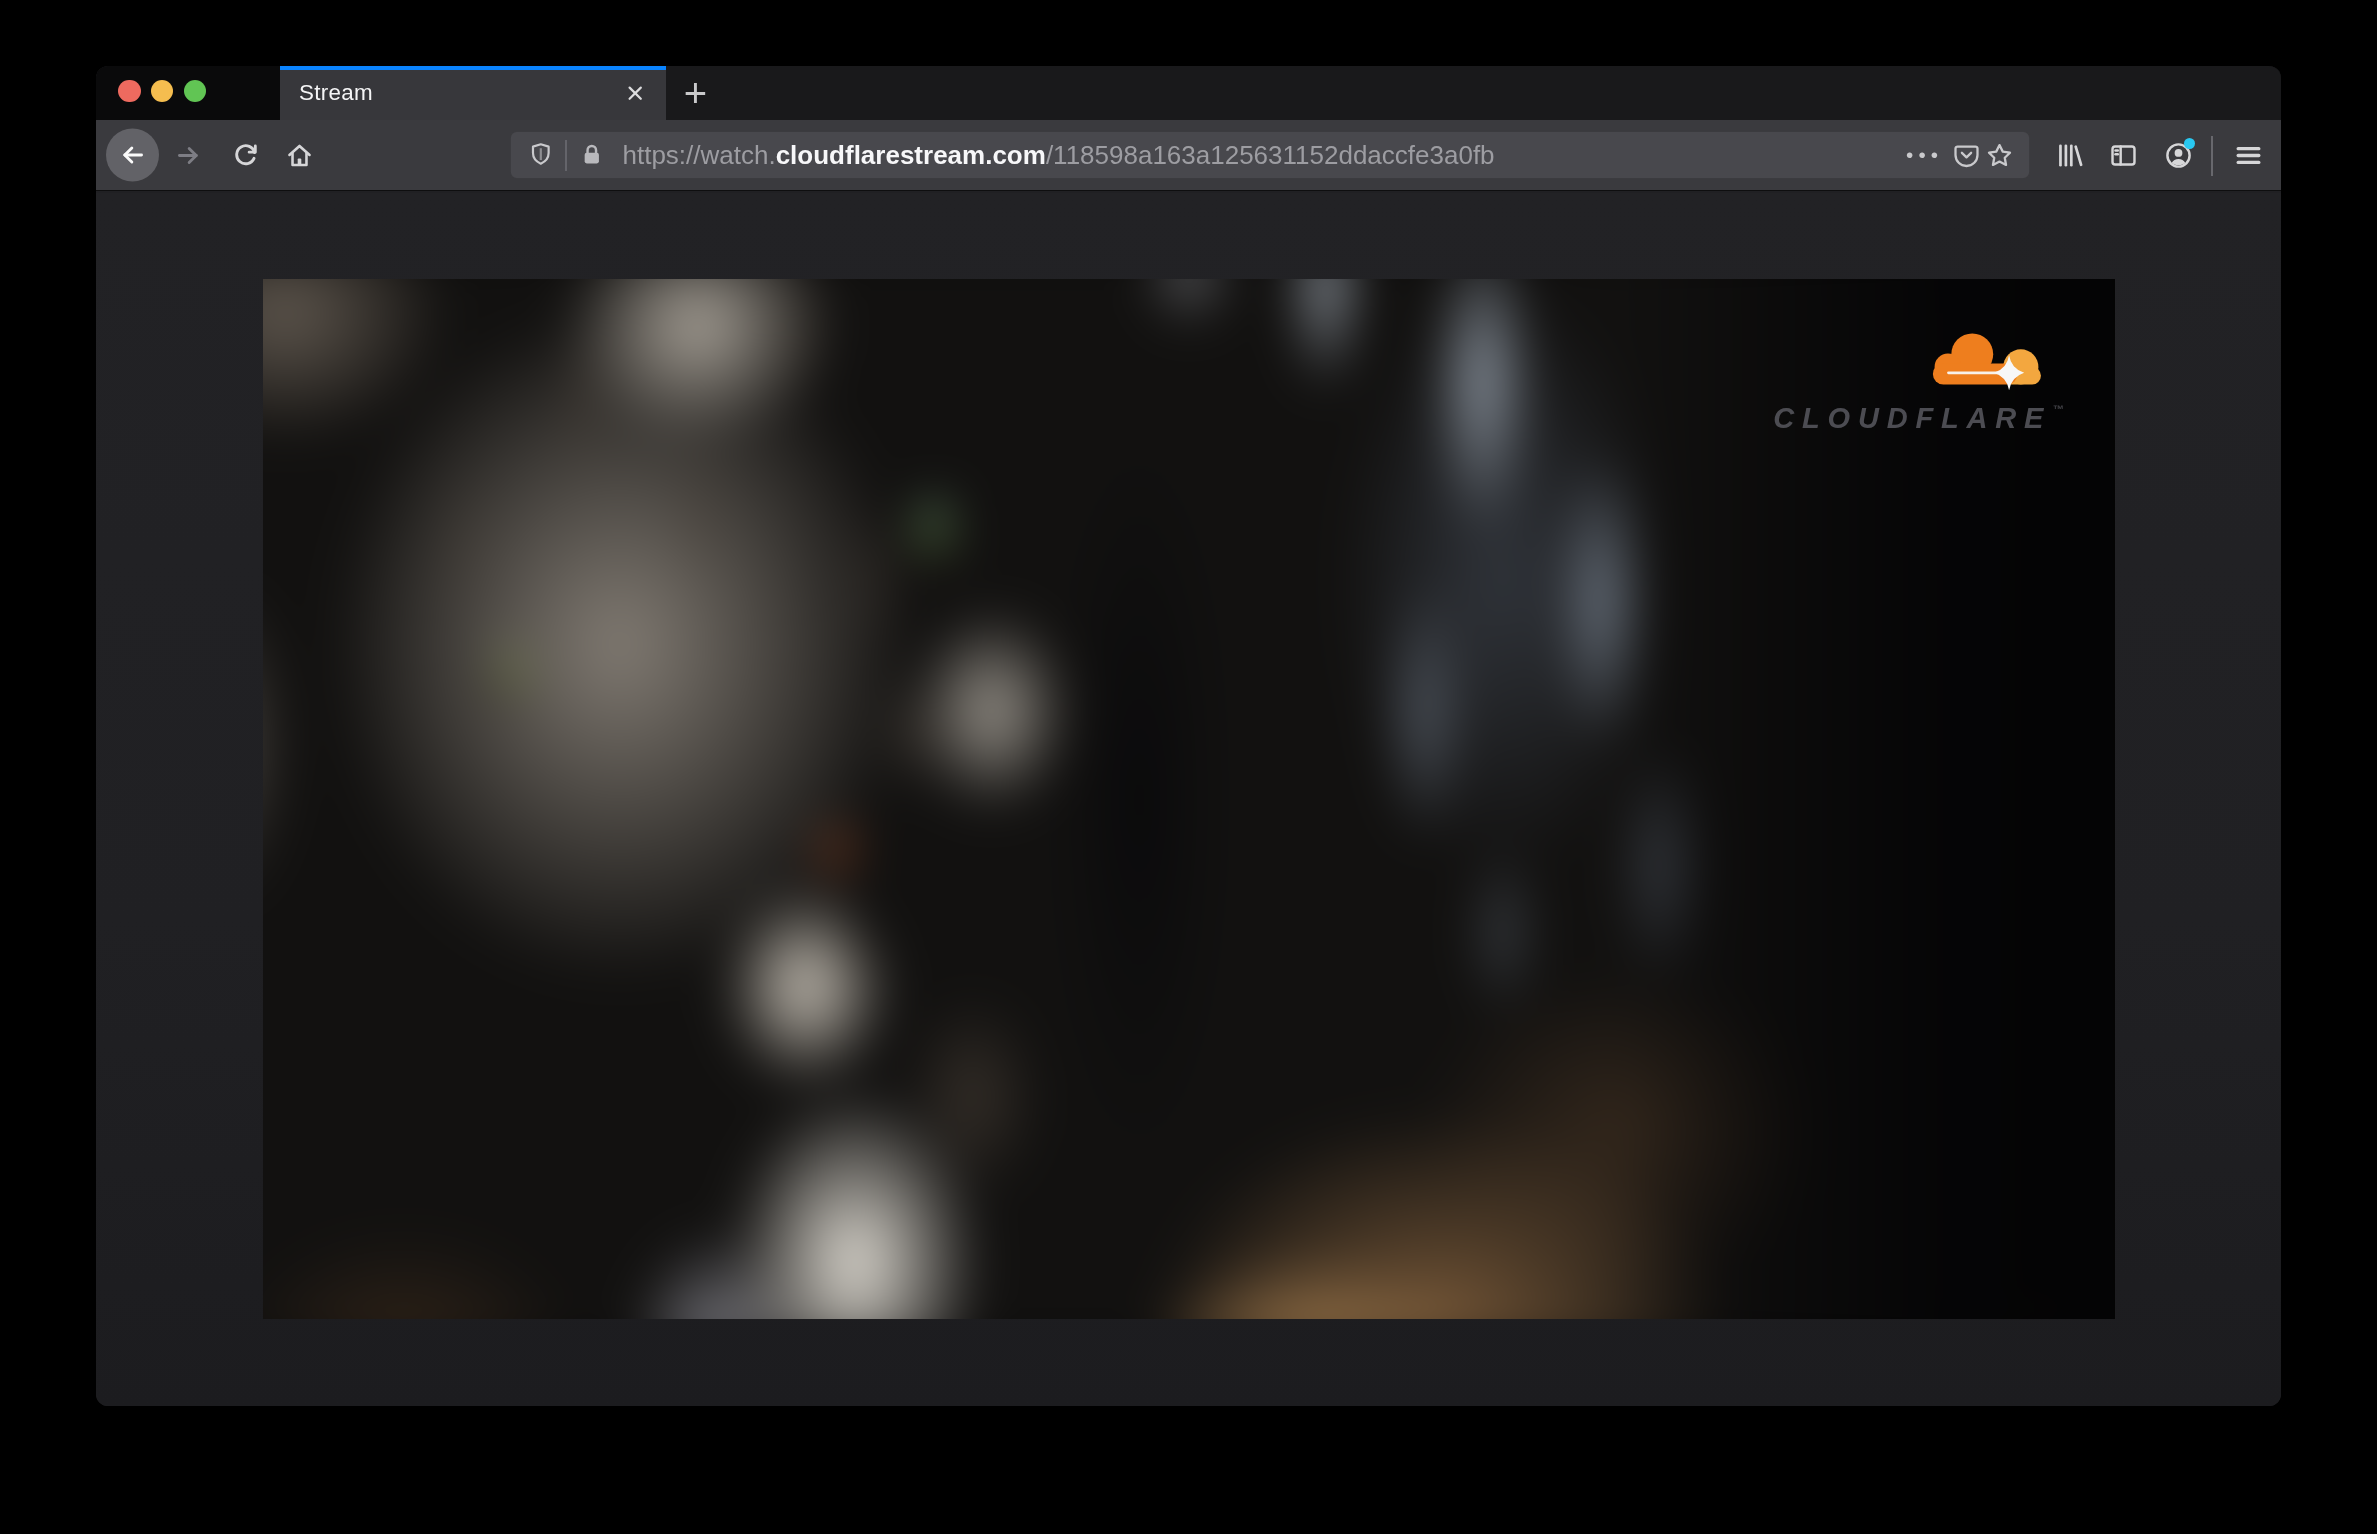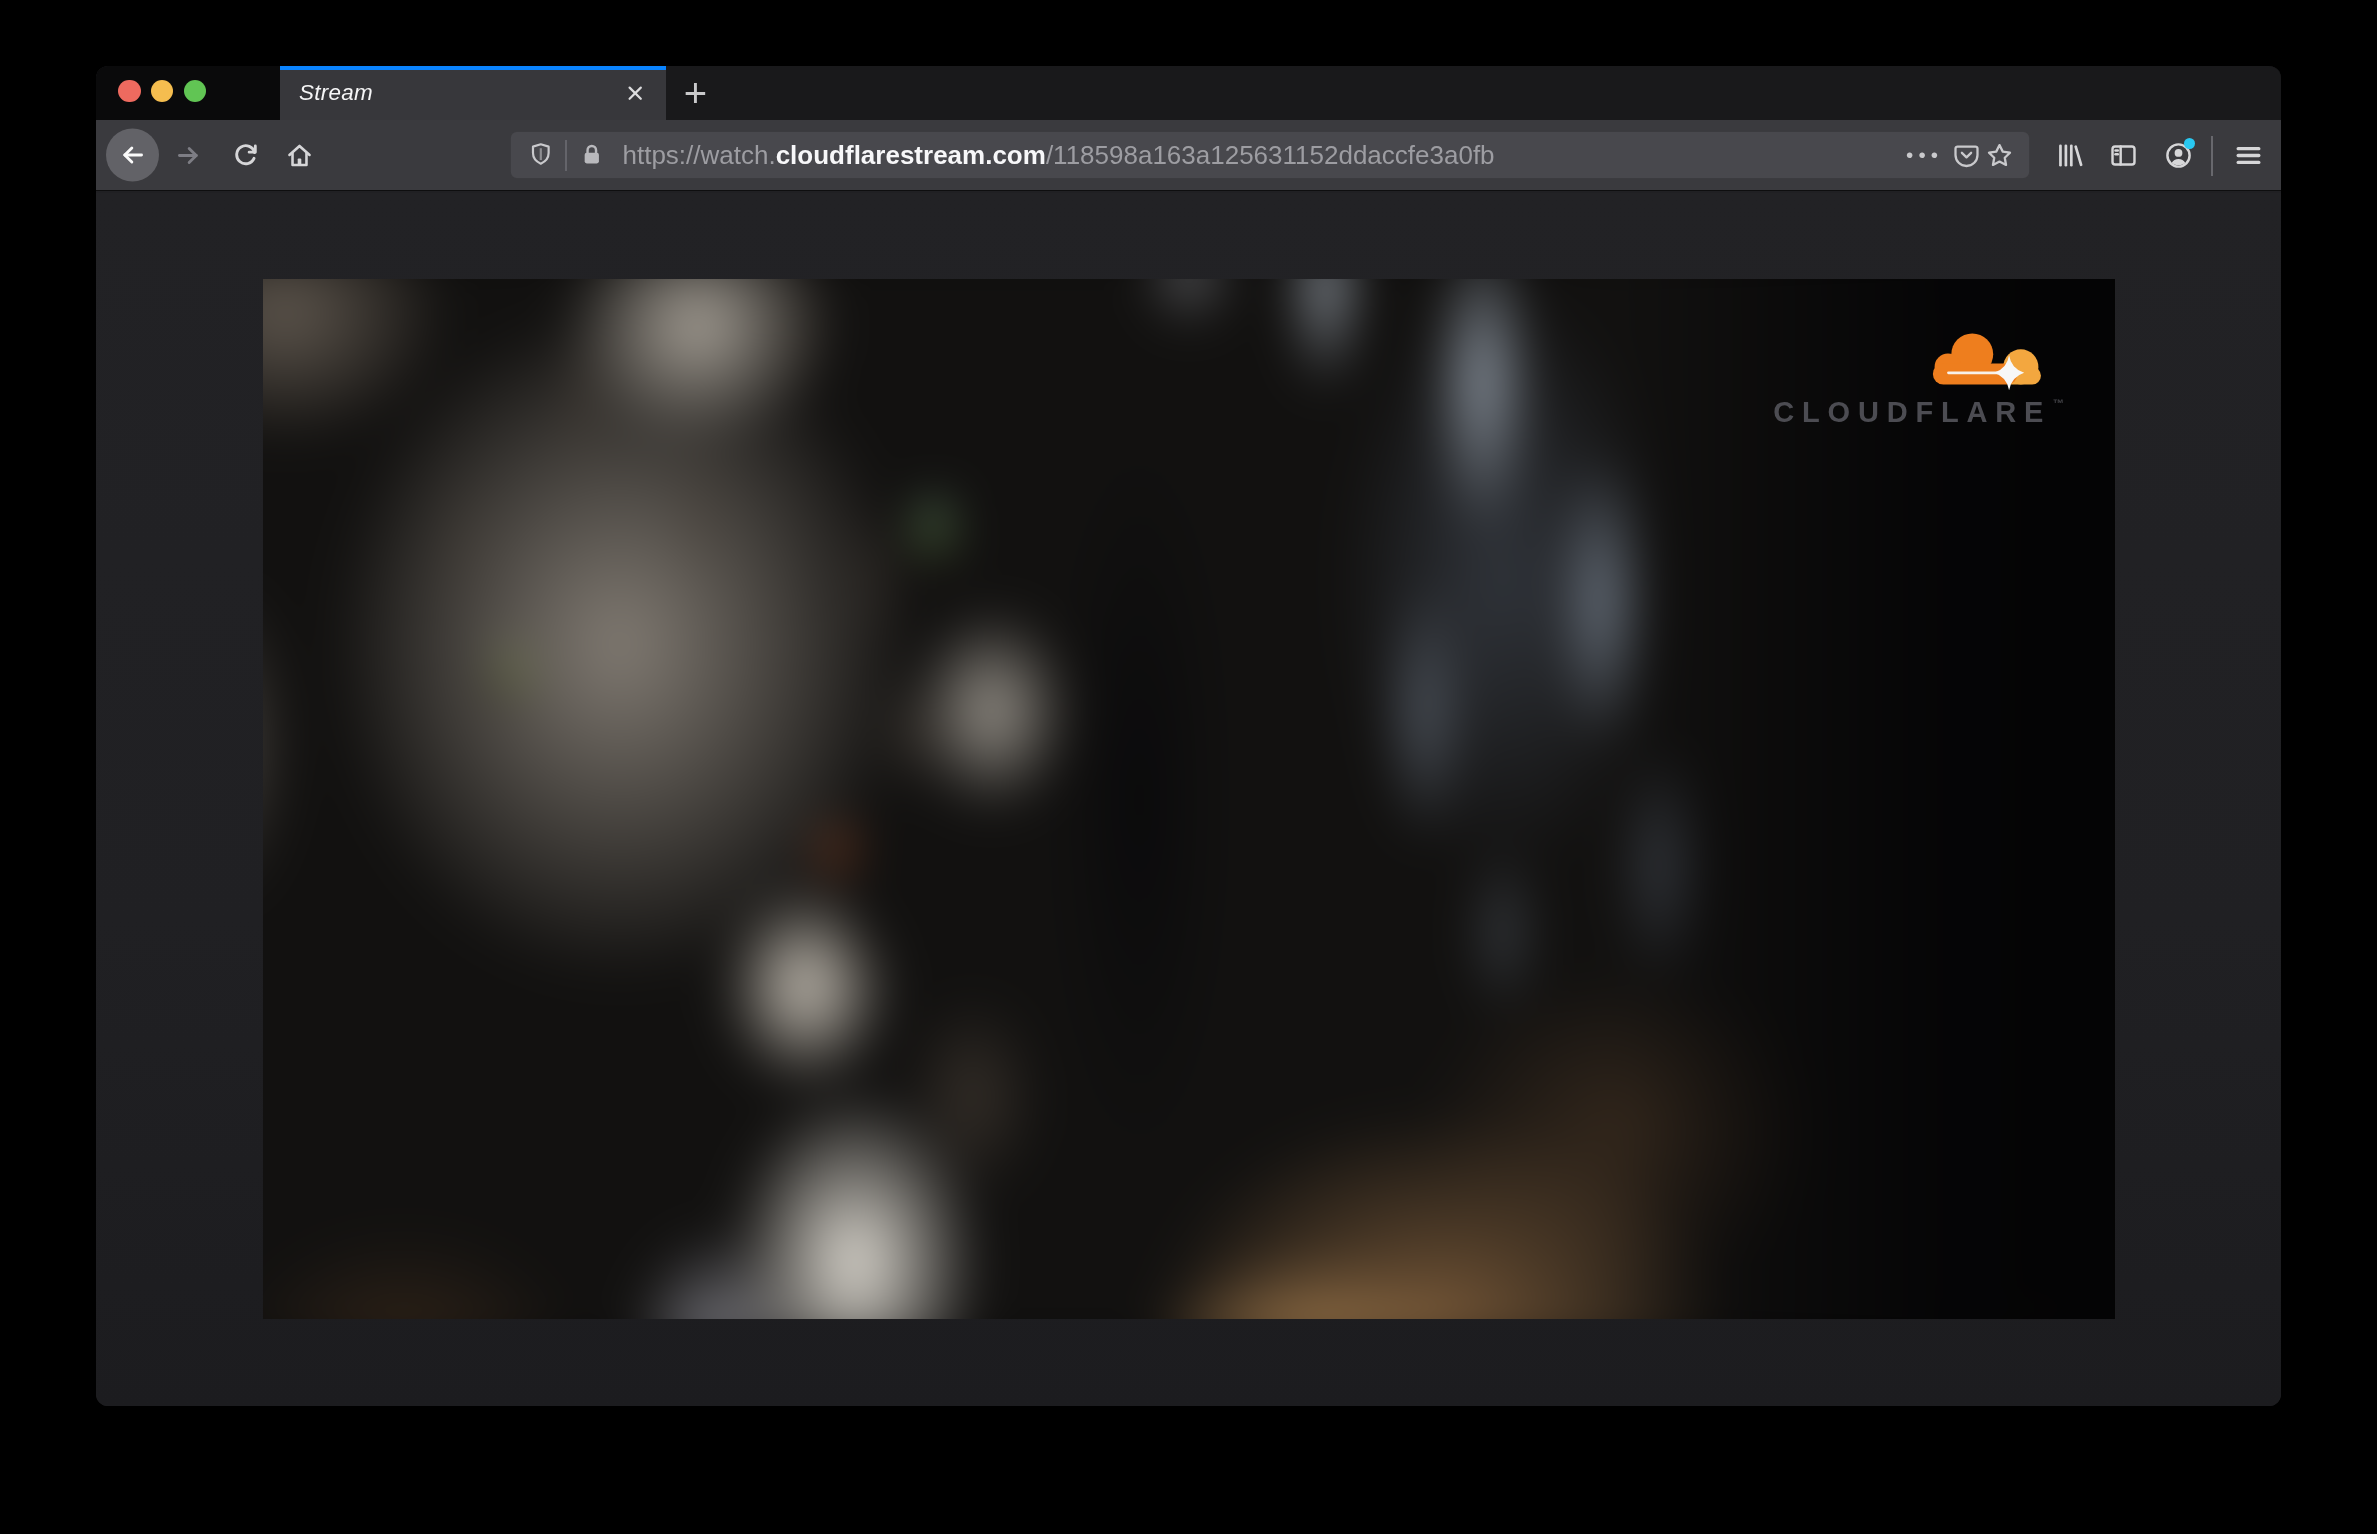--- a/index.html
+++ b/index.html
@@ -19,21 +19,21 @@
   .light { width:22.4px; height:22.4px; border-radius:50%; }
   .light.close { background:var(--traffic_close,#ee6a5f); }
   .light.min   { background:var(--traffic_min,#f5bd4f); }
   .light.zoom  { background:var(--traffic_zoom,#61c554); }
 
   .tab { position:absolute; left:184px; top:0; width:386px; height:54px; background:#37373b;
          display:flex; align-items:center; }
   .tab-accent { position:absolute; left:0; top:0; width:100%; height:4.3px;
                 background:var(--accent_blue,#0a84ff); }
   .tab-title { margin-left:19px; font-size:22.4px; color:#f5f5f6; letter-spacing:0.3px;
-               flex:1; white-space:nowrap; overflow:hidden;font-style:italic; }
+               flex:1; white-space:nowrap; overflow:hidden; }
   .tab-close { width:38px; height:38px; margin-right:12px; border:none; background:transparent;
                display:flex; align-items:center; justify-content:center; cursor:pointer; }
 
   .newtab { position:absolute; left:579px; top:6.9px; width:41px; height:41px; border:none;
             background:transparent; color:#c9c9cb; font-size:40px; font-weight:300;
             line-height:38px; text-align:center; cursor:pointer; }
 
   
   .toolbar { position:absolute; left:0; top:54px; width:100%; height:71px;
              background:var(--toolbar_bg,#3a3a3e); border-bottom:1.7px solid #0e0e0f;padding-left:36px; }
@@ -130,22 +130,22 @@
                radial-gradient(82px 207px at 18px 468px,   rgba(110,104,98,.6), transparent 75%),
                radial-gradient(207px 147px at 185px 1040px, rgba(62,44,28,.7), transparent 78%),
                radial-gradient(129px 86px at 1740px 1040px, rgba(70,48,30,.6), transparent 75%),
                radial-gradient(99px 448px at 879px 521px, rgba(8,8,10,.8), transparent 78%);
   }
 
   
   .cf-logo { position:absolute; right:51px; top:46px; display:flex; flex-direction:column;
              align-items:flex-end; filter:blur(0.6px); opacity:.97; }
   .cf-cloud { margin-right:7.8px; }
-  .cf-text { margin-top:6px; font-size:29px; font-weight:700; letter-spacing:7.8px;
-             color:#4f4f55; line-height:1; white-space:nowrap; }
+  .cf-text { margin-top:12px; font-size:29px; font-weight:700; letter-spacing:7.8px;
+             color:#4f4f55; line-height:1; white-space:nowrap;font-style:italic; }
   .cf-tm { font-size:11.2px; vertical-align:top; letter-spacing:0; margin-left:1.7px; color:#45454a; }
 
   svg { display:block; }
 </style>
 </head>
 <body>
 
 <div class="stage">
   <div class="window">
 

